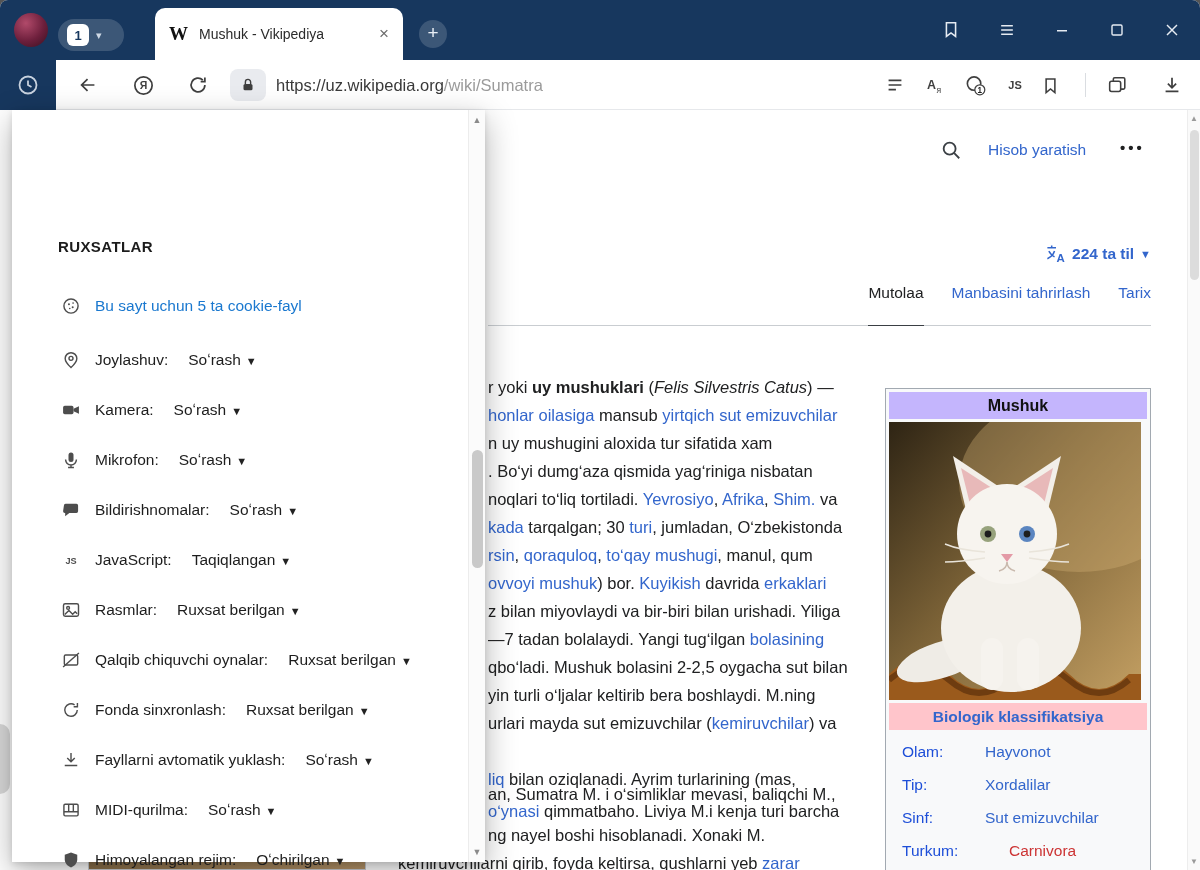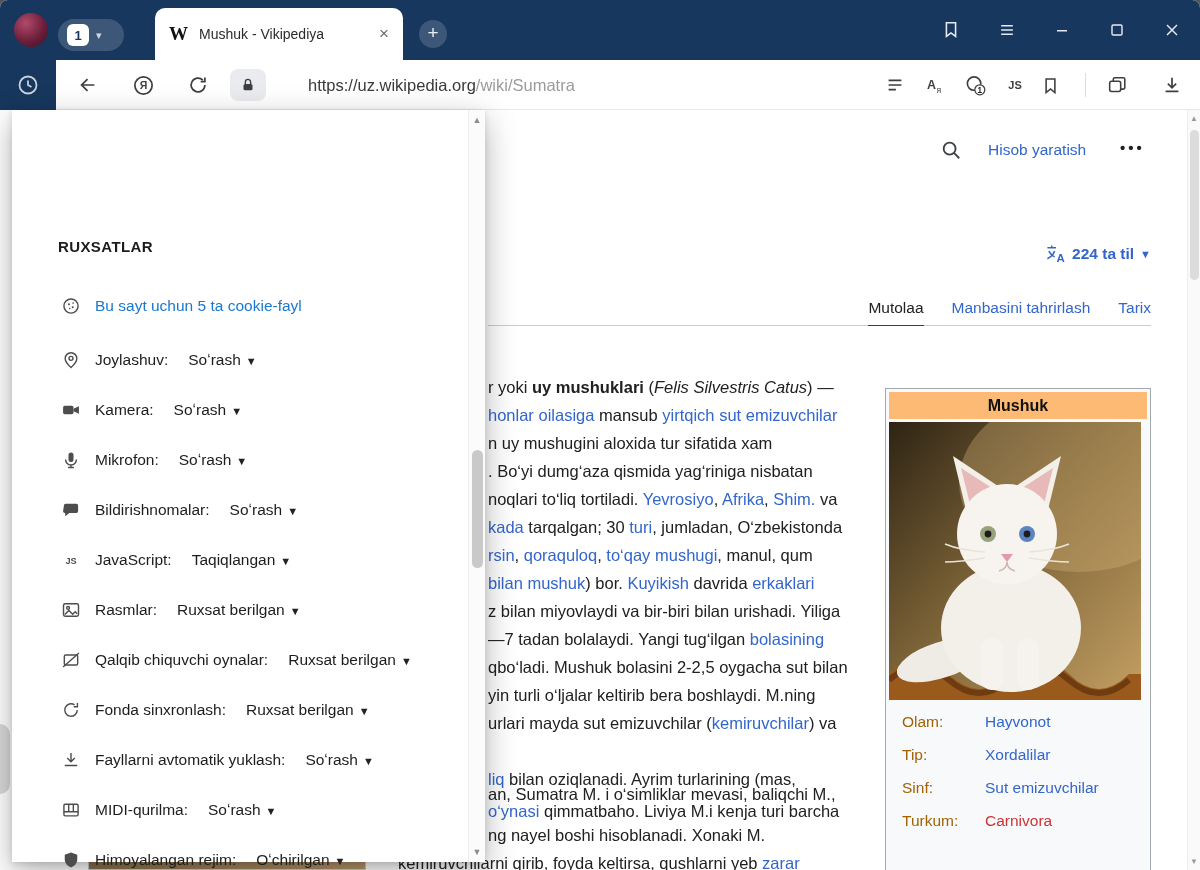--- a/index.html
+++ b/index.html
@@ -26,54 +26,54 @@
   .tb-ic { position: absolute; top: 18px; width: 24px; height: 24px; display: flex; align-items: center; justify-content: center; }
 
   
   #toolbar { position: absolute; left: 0; top: 60px; width: 1200px; height: 50px; background: #fff; border-bottom: 1px solid #e6e8eb; }
   #histblock { position: absolute; left: 0; top: 0; width: 56px; height: 50px; background: #17375e;
                display: flex; align-items: center; justify-content: center; }
   .nav-ic { position: absolute; top: 13px; width: 24px; height: 24px; display: flex; align-items: center; justify-content: center; }
   #lockchip { position: absolute; left: 230px; top: 9px; width: 36px; height: 32px; border-radius: 8px;
               background: #e9ebef; display: flex; align-items: center; justify-content: center; }
   #url { position: absolute; left: 276px; top: 0; height: 50px; display: flex; align-items: center; font-size: 16.5px; white-space: nowrap; }
-  #url .host { color: #3a3a3a; margin-left: 32px; }
+  #url .host { color: #3a3a3a; }
   #url .path { color: #9b9b9b; }
   .tdivider { position: absolute; left: 1085px; top: 13px; width: 1px; height: 24px; background: #dadde1; }
   .jsbadge { font-size: 11px; font-weight: bold; color: #3f3f3f; }
 
   
   #createacct { position: absolute; left: 988px; top: 141px; color: #3366cc; font-size: 15.5px; }
   #moredots { position: absolute; left: 1120px; top: 139px; color: #202122; font-size: 15px; letter-spacing: 3px; font-weight: bold; }
   #searchicon { position: absolute; left: 940px; top: 139px; }
   #langsel { position: absolute; top: 243px; right: 49px; display: flex; align-items: center; gap: 6px;
              color: #3366cc; font-size: 15.5px; font-weight: bold; }
   #langsel .caret { font-size: 11px; }
   #wtabs { position: absolute; left: 488px; top: 292px; width: 663px; height: 34px; border-bottom: 1px solid #c9cdd1;
            display: flex; justify-content: flex-end; gap: 28px; align-items: flex-end; font-size: 15.5px; }
-  .wtab { padding-bottom: 8px; color: #3366cc; white-space: nowrap; }
+  .wtab { padding-bottom: 23px; color: #3366cc; white-space: nowrap; }
   .wtab.active { color: #202122; border-bottom: 1px solid #3a3f44; margin-bottom: -1px; }
 
   .aline { position: absolute; font-size: 16.5px; white-space: nowrap; color: #202122; }
   .wlink { color: #3366cc; }
   .ab { font-weight: bold; }
   .ai { font-style: italic; }
 
   
   #infobox { position: absolute; left: 885px; top: 388px; width: 266px; height: 500px; background: #f8f9fa;
              border: 1px solid #a2a9b1; padding: 3px; font-size: 15.5px; }
-  .ib-h { background: #fdba74; text-align: center; font-weight: bold; height: 27px; line-height: 27px; font-size: 16px; color: #111; }
+  .ib-h { background: #c4b5fd; text-align: center; font-weight: bold; height: 27px; line-height: 27px; font-size: 16px; color: #111; }
   .ib-h2 { background: #ffc5cb; text-align: center; font-weight: bold; height: 27px; line-height: 27px;
            font-size: 15.5px; color: #3366cc; margin-top: 3px; }
   #kitten { margin-top: 3px; }
   #infobox-rows { margin-top: 5px; }
   .ib-row { display: flex; height: 33px; align-items: center; }
-  .ib-label { width: 96px; padding-left: 13px; color: #a16207; }
+  .ib-label { width: 96px; padding-left: 13px; color: #1d4ed8; }
   .ib-link { color: #3366cc; }
-  .ib-redlink { color: #cc3434; }
+  .ib-redlink { color: #cc3434; margin-left: 24px; }
 
   
   #sliver { position: absolute; left: 88px; top: 856px; width: 278px; height: 14px;
             background: linear-gradient(90deg, #8a6f4a, #b59468); border: 1px solid #c8ccd1; }
   #sidehandle { position: absolute; left: 0; top: 724px; width: 10px; height: 70px; background: #d9d9d9;
                 border-radius: 0 10px 10px 0; z-index: 10; }
 
   
   #pagescroll { position: absolute; right: 0; top: 110px; width: 13px; height: 760px; background: #fafafa; border-left: 1px solid #ededed; }
   #pagescroll .sarrow { position: absolute; left: 0; width: 100%; text-align: center; font-size: 8px; color: #9a9a9a; }
@@ -241,21 +241,21 @@
     </div>
 
   <div id="article">
       <div class="aline" style="top: 378px; left: 488px;"><span>r yoki </span><span class="ab">uy mushuklari</span><span> (</span><span class="ai">Felis Silvestris Catus</span><span>) —</span></div>
       <div class="aline" style="top: 406px; left: 488px;"><span class="wlink">honlar oilasiga</span><span> mansub </span><span class="wlink">yirtqich sut emizuvchilar</span></div>
       <div class="aline" style="top: 434px; left: 488px;"><span>n uy mushugini aloxida tur sifatida xam</span></div>
       <div class="aline" style="top: 462px; left: 488px;"><span>. Boʻyi dumgʻaza qismida yagʻriniga nisbatan</span></div>
       <div class="aline" style="top: 490px; left: 488px;"><span>noqlari toʻliq tortiladi. </span><span class="wlink">Yevrosiyo</span><span>, </span><span class="wlink">Afrika</span><span>, </span><span class="wlink">Shim.</span><span> va</span></div>
       <div class="aline" style="top: 518px; left: 488px;"><span class="wlink">kada</span><span> tarqalgan; 30 </span><span class="wlink">turi</span><span>, jumladan, Oʻzbekistonda</span></div>
       <div class="aline" style="top: 546px; left: 488px;"><span class="wlink">rsin</span><span>, </span><span class="wlink">qoraquloq</span><span>, </span><span class="wlink">toʻqay mushugi</span><span>, manul, qum</span></div>
-      <div class="aline" style="top: 574px; left: 488px;"><span class="wlink">bilan mushuk</span><span>) bor. </span><span class="wlink">Kuyikish</span><span> davrida </span><span class="wlink">erkaklari</span></div>
+      <div class="aline" style="top: 574px; left: 488px;"><span class="wlink">ovvoyi mushuk</span><span>) bor. </span><span class="wlink">Kuyikish</span><span> davrida </span><span class="wlink">erkaklari</span></div>
       <div class="aline" style="top: 602px; left: 488px;"><span>z bilan miyovlaydi va bir-biri bilan urishadi. Yiliga</span></div>
       <div class="aline" style="top: 630px; left: 488px;"><span>—7 tadan bolalaydi. Yangi tugʻilgan </span><span class="wlink">bolasining</span></div>
       <div class="aline" style="top: 658px; left: 488px;"><span>qboʻladi. Mushuk bolasini 2-2,5 oygacha sut bilan</span></div>
       <div class="aline" style="top: 686px; left: 488px;"><span>yin turli oʻljalar keltirib bera boshlaydi. M.ning</span></div>
       <div class="aline" style="top: 714px; left: 488px;"><span>urlari mayda sut emizuvchilar (</span><span class="wlink">kemiruvchilar</span><span>) va</span></div>
       <div class="aline" style="top: 742px; left: 488px; margin-top: 43px;"><span>an, Sumatra M. i oʻsimliklar mevasi, baliqchi M.,</span></div>
       <div class="aline" style="top: 770px; left: 488px;"><span class="wlink">liq</span><span> bilan oziqlanadi. Ayrim turlarining (mas,</span></div>
       <div class="aline" style="top: 802px; left: 488px;"><span class="wlink">oʻynasi</span><span> qimmatbaho. Liviya M.i kenja turi barcha</span></div>
       <div class="aline" style="top: 826px; left: 488px;"><span>ng nayel boshi hisoblanadi. Xonaki M.</span></div>
       <div class="aline" style="top: 854px; left: 398px;"><span>kemiruvchilarni qirib, foyda keltirsa, qushlarni yeb </span><span class="wlink">zarar</span></div>
@@ -285,20 +285,21 @@
       <polygon points="154,86 164,46 130,68" fill="#e8b9b9"></polygon>
       <circle cx="118" cy="112" r="50" fill="#f7f4ef"></circle>
       <circle cx="99" cy="112" r="8" fill="#97a27c"></circle>
       <circle cx="138" cy="112" r="8" fill="#5b85c0"></circle>
       <circle cx="99" cy="112" r="3.4" fill="#1d1d1d"></circle>
       <circle cx="138" cy="112" r="3.4" fill="#1d1d1d"></circle>
       <polygon points="112,132 124,132 118,140" fill="#e39aa6"></polygon>
       <path d="M118 140 q0 7 -8 9 M118 140 q0 7 8 9" stroke="#c9b9ad" stroke-width="1.6" fill="none"></path>
       <path d="M96 130 q-26 -2 -40 -8 M96 136 q-26 4 -40 4 M140 130 q26 -2 40 -8 M140 136 q26 4 40 4" stroke="#e9e4da" stroke-width="1.4" fill="none"></path>
     </svg>
+    <div class="ib-h2">Biologik klassifikatsiya</div>
     <div id="infobox-rows">
         <div class="ib-row">
           <span class="ib-label">Olam:</span>
           <span class="ib-link">Hayvonot</span>
         </div>
         <div class="ib-row">
           <span class="ib-label">Tip:</span>
           <span class="ib-link">Xordalilar</span>
         </div>
         <div class="ib-row">

